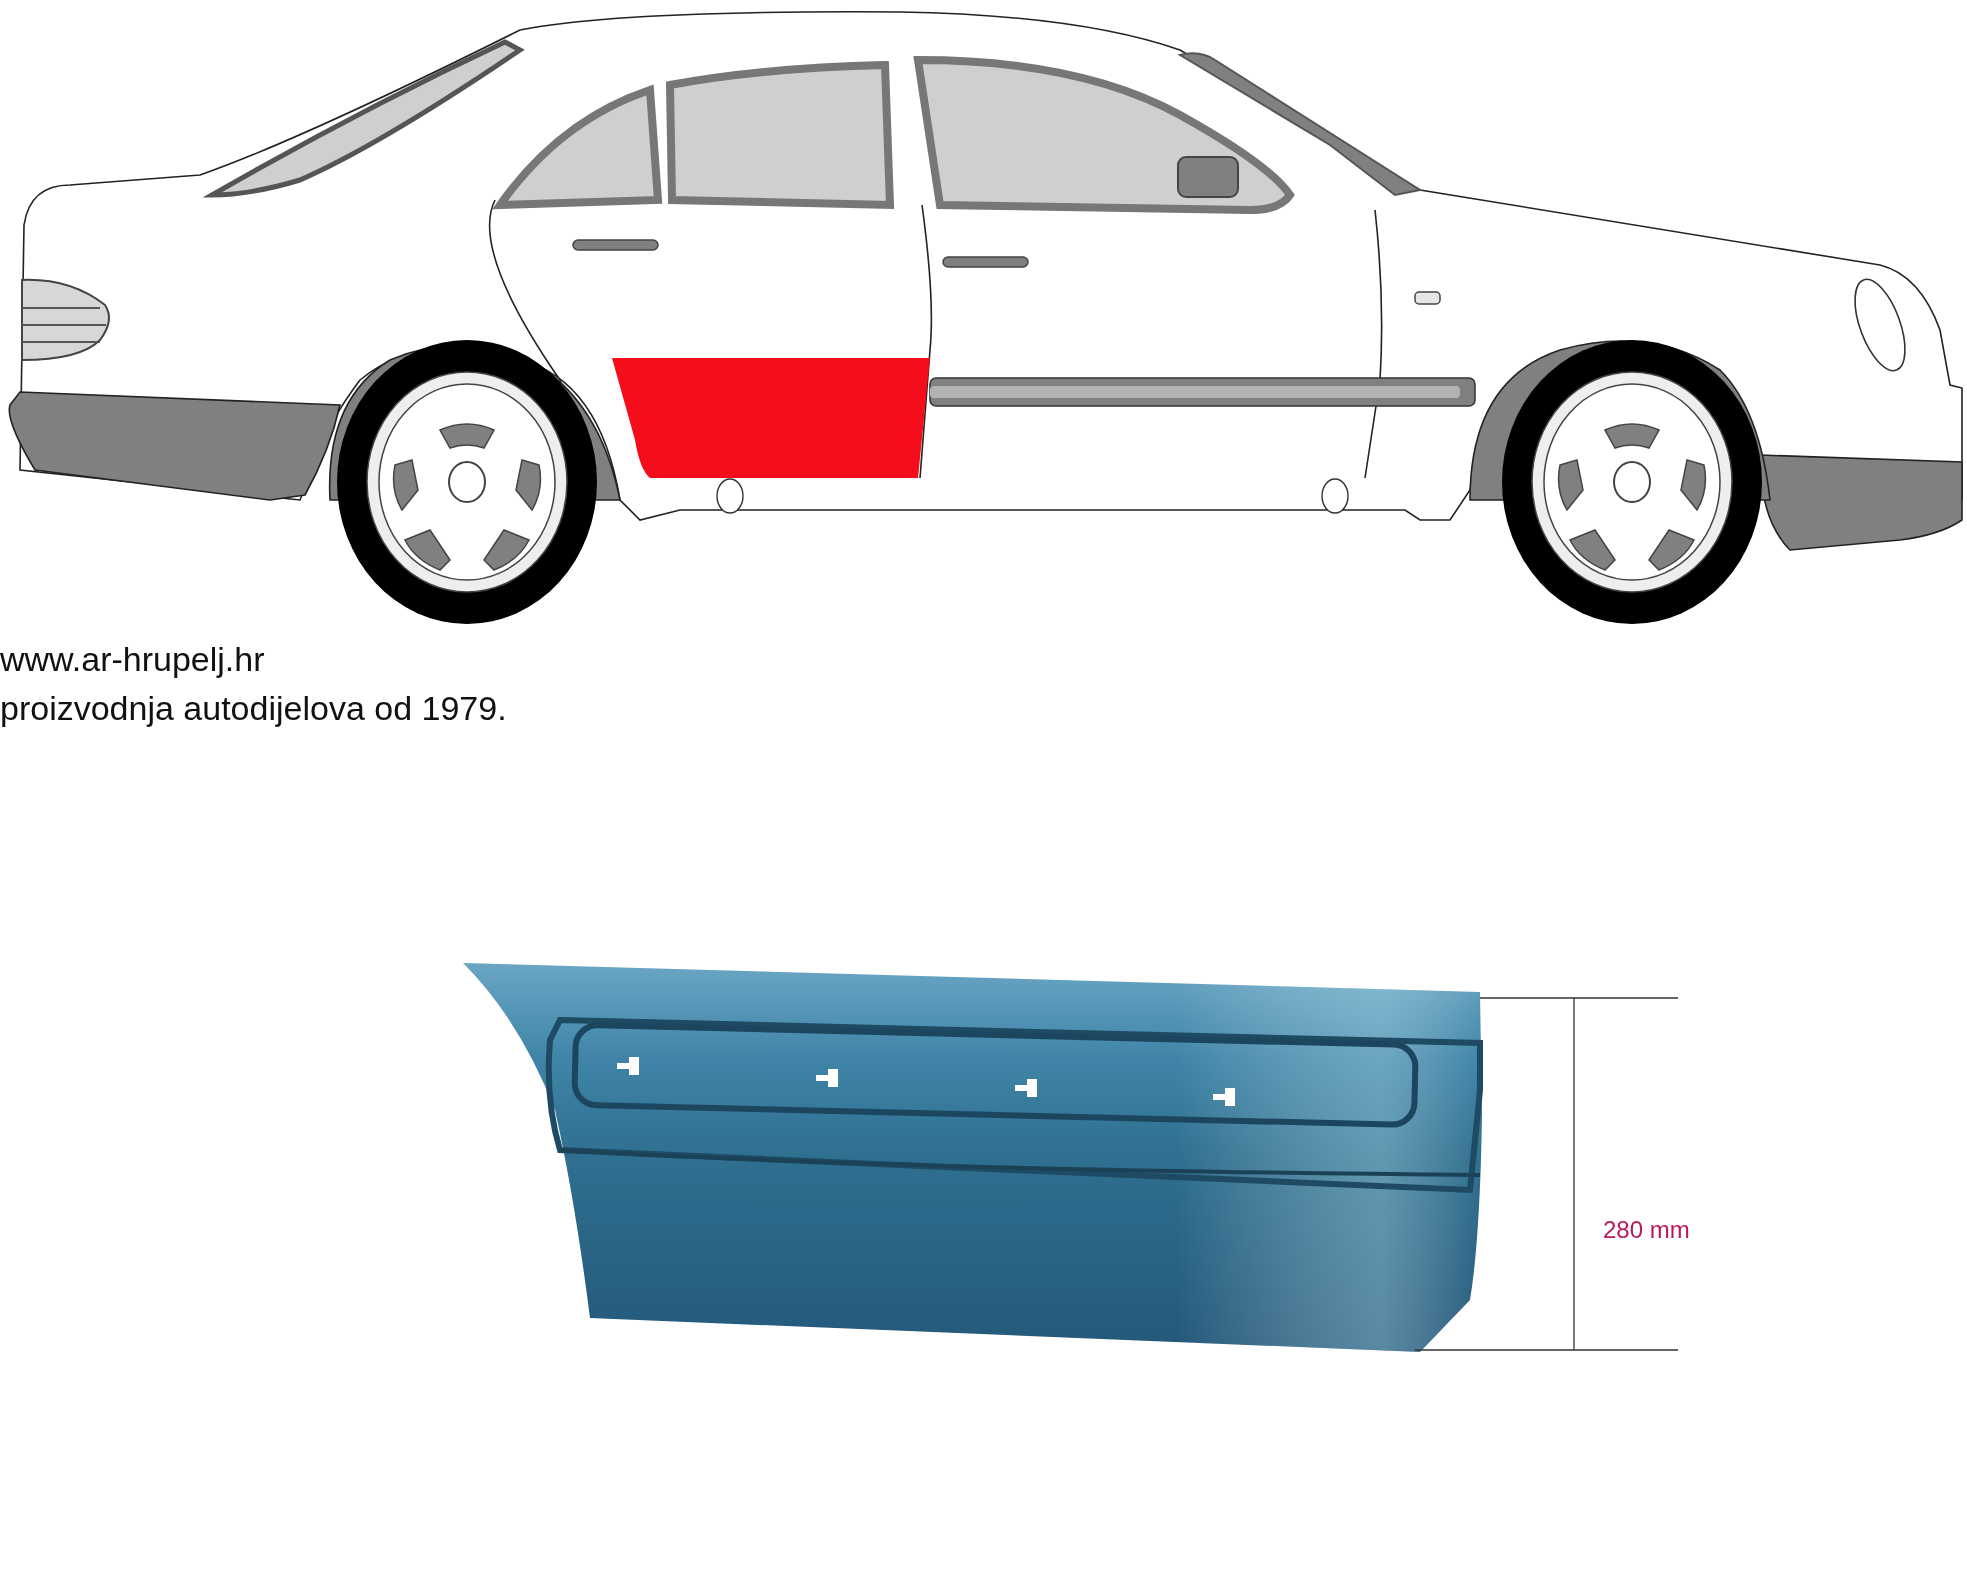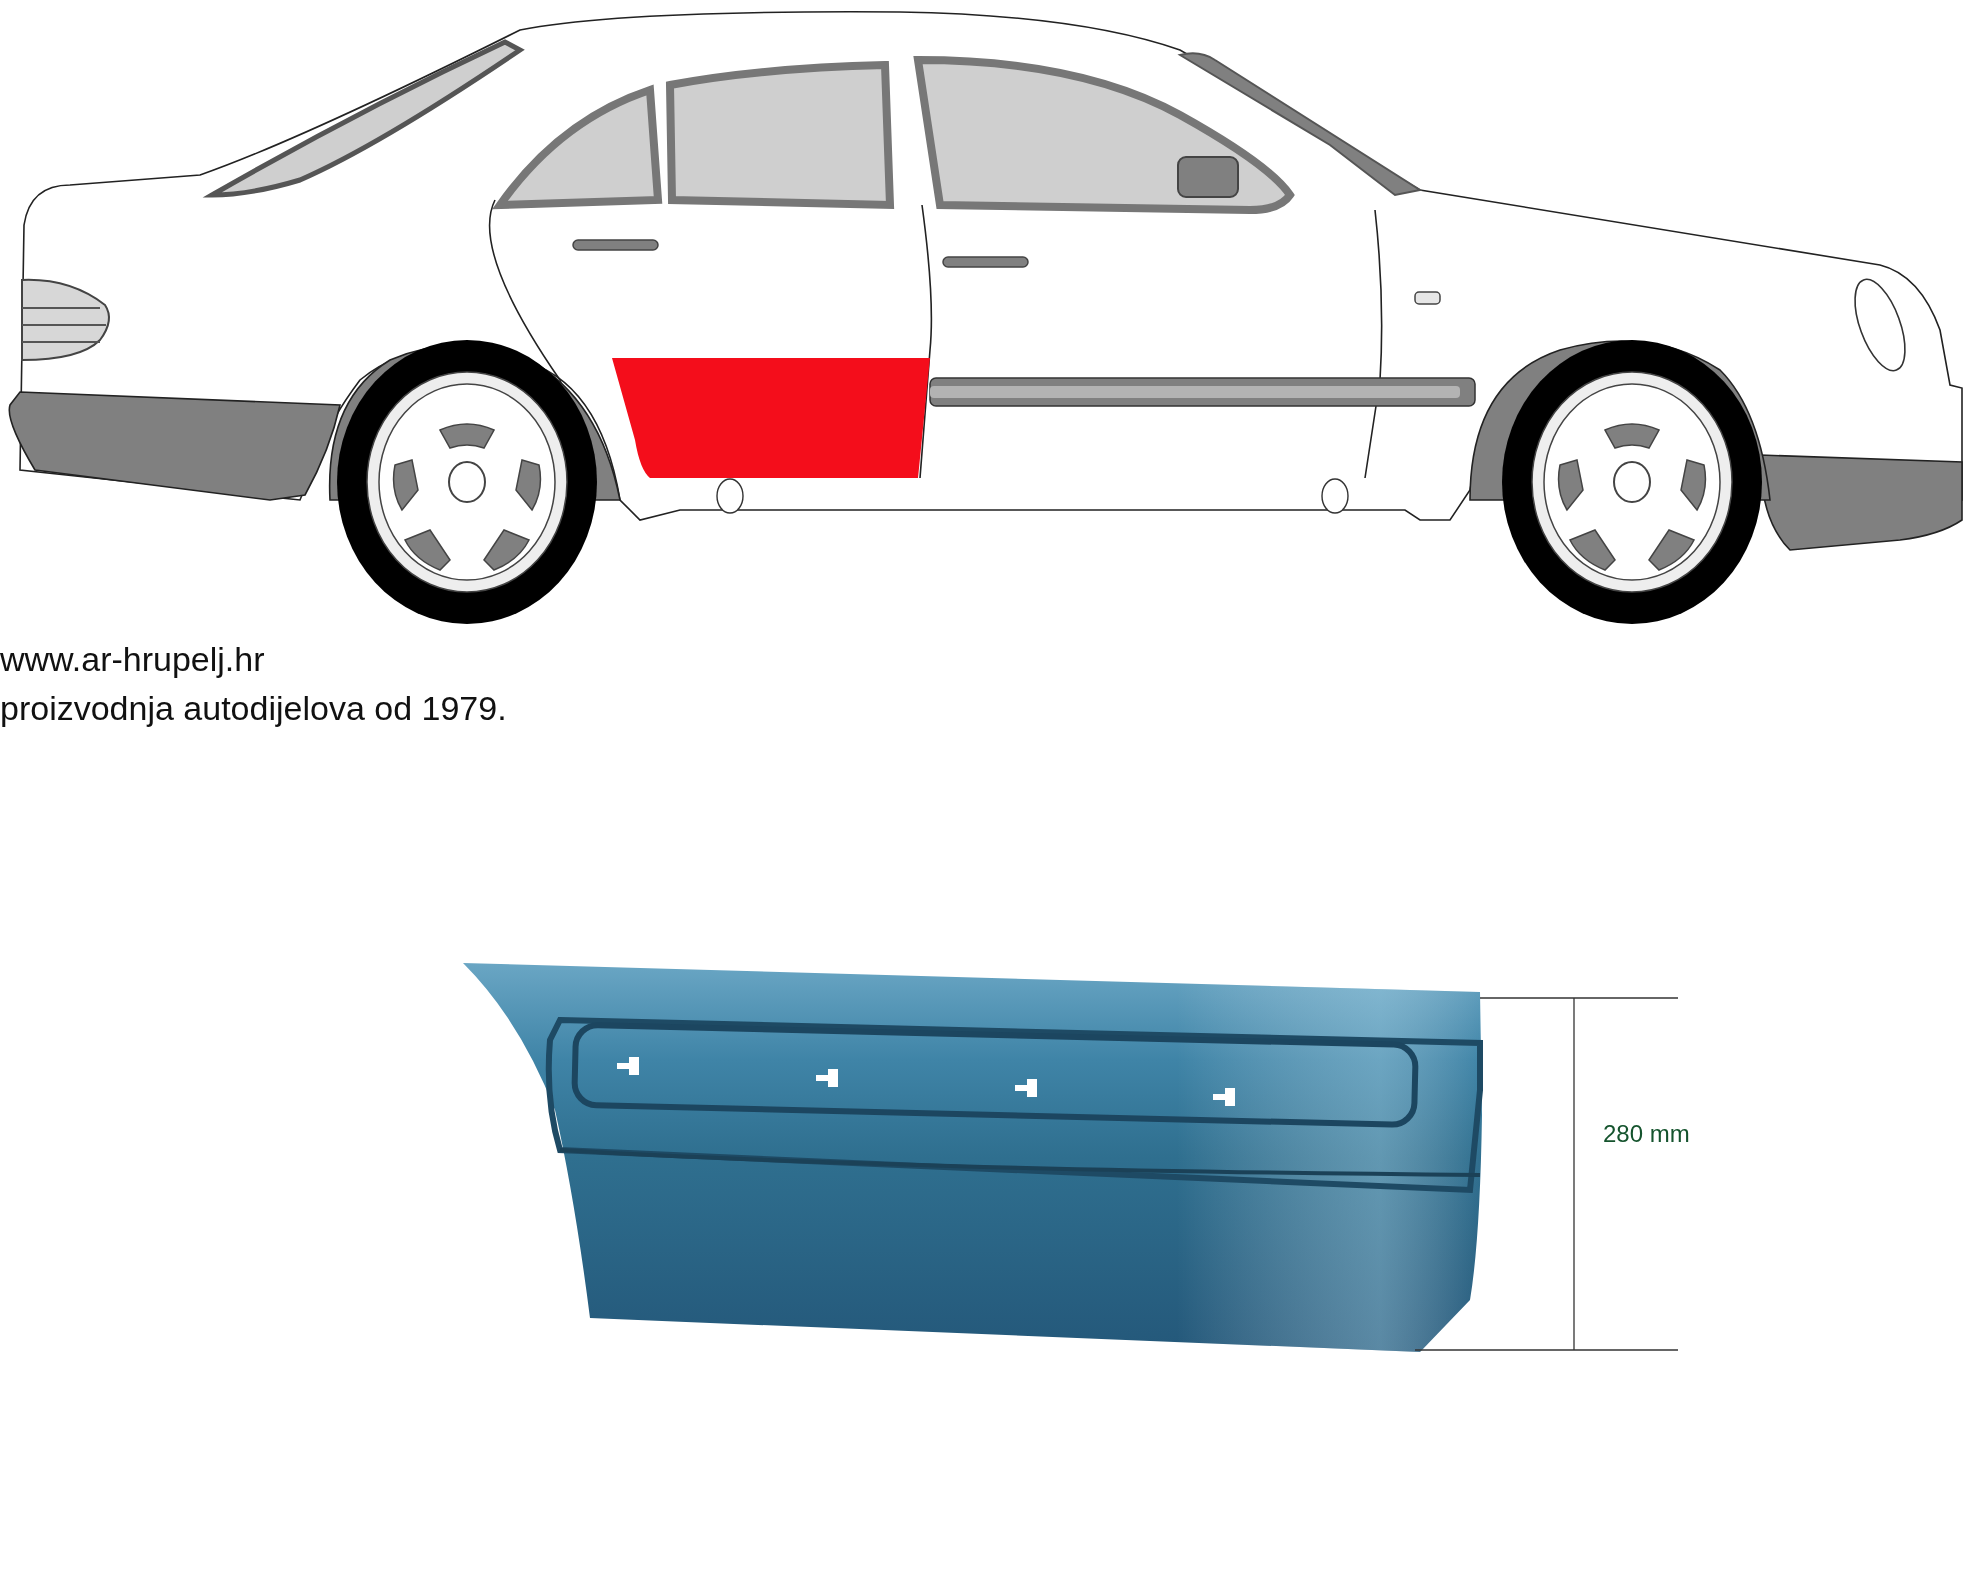--- a/index.html
+++ b/index.html
@@ -7,23 +7,23 @@
     .stage { position: absolute; left: 0; top: 0; width: 1967px; height: 1586px; }
     svg.art { position: absolute; left: 0; top: 0; }
     .caption {
       position: absolute; left: 0; width: 1967px; text-align: left;
       font-family: "Liberation Sans", "DejaVu Sans", sans-serif;
       color: #111111; font-size: 34px; line-height: 44px;
     }
     .caption.line1 { top: 637px; }
     .caption.line2 { top: 686px; }
     .dim-label {
-      position: absolute; left: 1603px; top: 1120px;
+      position: absolute; left: 1603px; top: 1216px;
       font-family: "Liberation Sans", "DejaVu Sans", sans-serif;
-      font-size: 24px; color: #14532d;
+      font-size: 24px; color: #be185d;
     }
   </style>
 </head>
 <body>
 
 <div class="stage">
 
   <svg class="art" width="1967" height="1586" viewBox="0 0 1967 1586">
     <defs>
       <linearGradient id="panelGrad" x1="0" y1="0" x2="0" y2="1">

